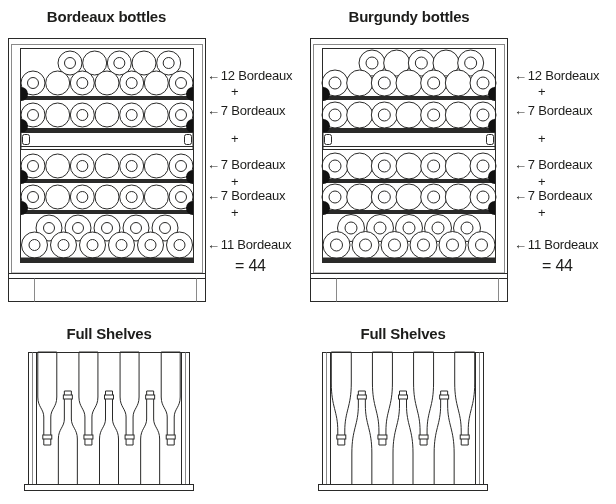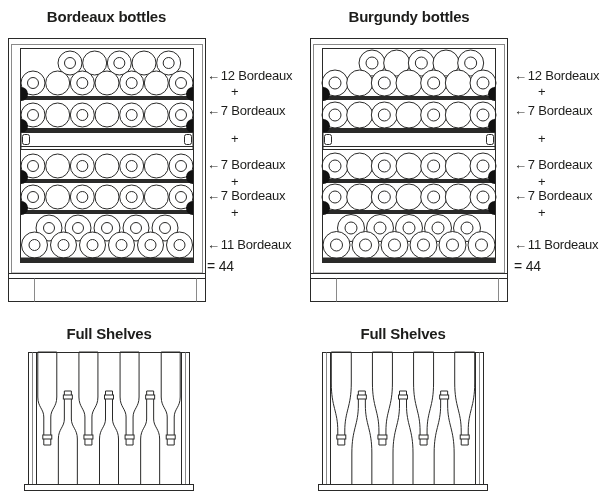--- a/index.html
+++ b/index.html
@@ -17,21 +17,21 @@
   .cab-right{left:310px;top:38px;}
   .fs-left{left:24px;top:349px;}
   .fs-right{left:318px;top:349px;}
   .ann-col{position:absolute;top:0;width:108px;height:300px;}
   .ann-col.left{left:207px;}
   .ann-col.right{left:514px;}
   .ann{position:absolute;left:0;font-size:13px;line-height:16px;white-space:nowrap;
        letter-spacing:-0.2px;}
   .ann .arrow{margin-right:1px;}
   .ann.plus{padding-left:24px;}
-  .ann.total{font-size:14px;}
+  .ann.total{font-size:16px;padding-left:28px;}
   .r0{top:68px;} .r1{top:84px;} .r2{top:103px;} .r3{top:131px;} .r4{top:157px;}
   .r5{top:174px;} .r6{top:188px;} .r7{top:205px;} .r8{top:224px;margin-top:13px;} .r9{top:258px;}
 </style>
 </head>
 <body>
 
 <div class="canvas">
 
   <div class="title t-burgundy">Burgundy bottles</div>
   <div class="title t-bordeaux">Bordeaux bottles</div>

